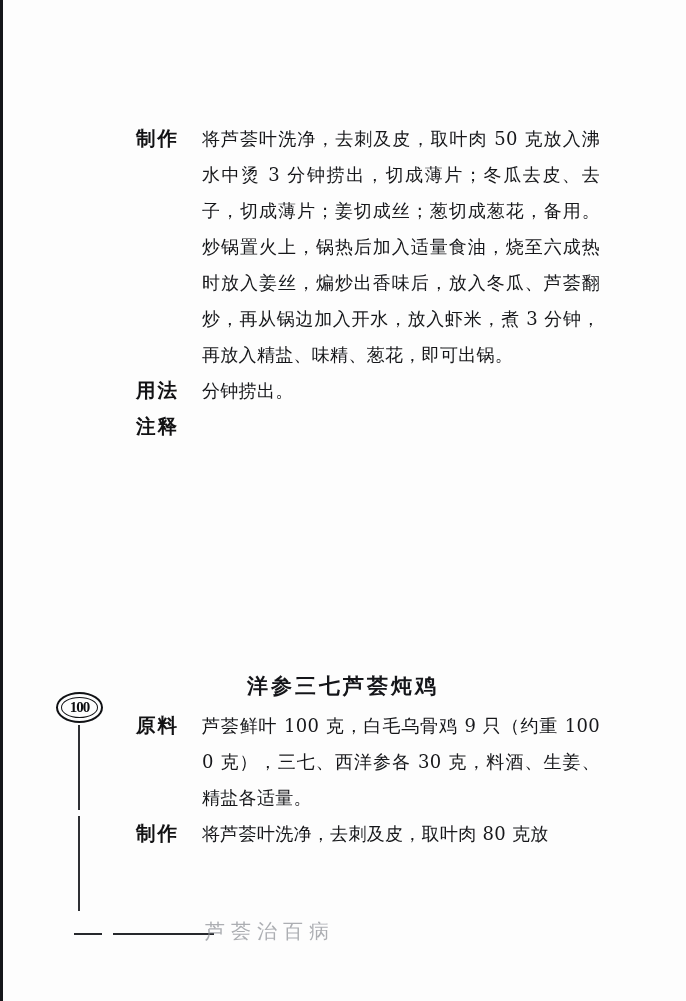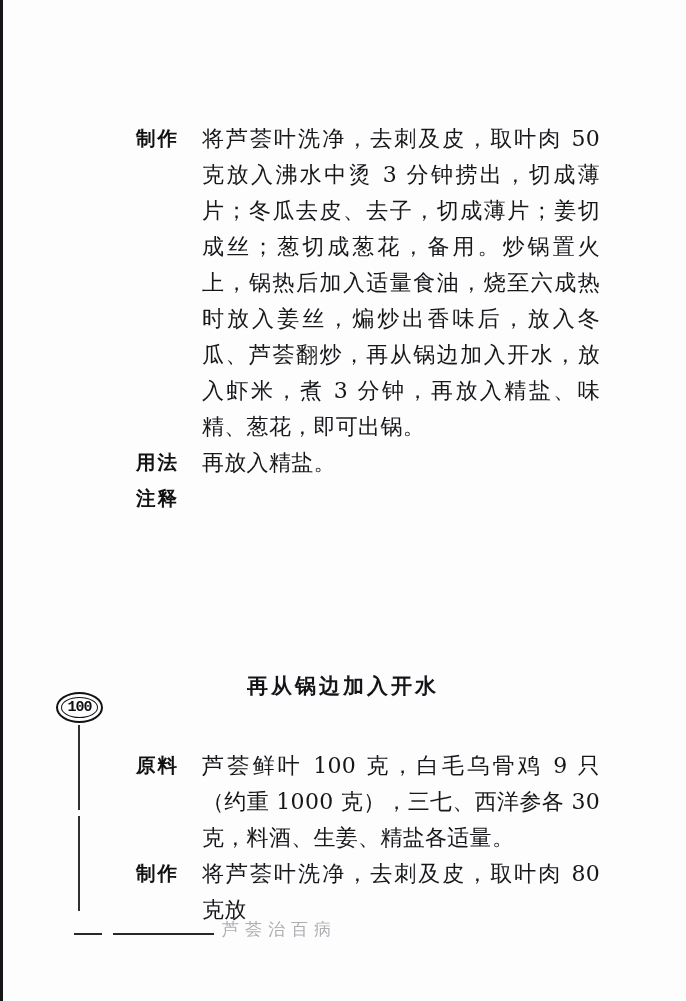--- a/index.html
+++ b/index.html
@@ -59,21 +59,21 @@
     line-height: 36px;
     letter-spacing: 2px;
     color: #121214;
     white-space: nowrap;
   }
 
   .body-text {
     flex: 1 1 auto;
     margin-right: 86px;
     font-family: "DejaVu Serif", "Liberation Serif", serif;
-    font-size: 22px;
+    font-size: 18px;
     line-height: 36px;
     color: #16171a;
     text-align: justify;
     text-align-last: left;
     letter-spacing: 0.3px;
     word-break: break-all;
   }
 
   
   .section-heading {
@@ -117,21 +117,21 @@
     top: 3px;
     right: 3px;
     bottom: 3px;
     border: 1.2px solid #101114;
     border-radius: 50%;
     box-sizing: border-box;
   }
   .folio-number {
     position: relative;
     z-index: 2;
-    font-family: Liberation Mono, monospace;
+    font-family: Liberation Serif, serif;
     font-weight: bold;
     font-size: 15px;
     letter-spacing: -1px;
     color: #0d0e11;
     line-height: 1;
   }
   .folio-stem {
     position: absolute;
     left: 22px;
     top: 33px;
@@ -167,24 +167,24 @@
   .rule-long {
     position: absolute;
     left: 113px;
     top: 8px;
     width: 101px;
     height: 1.6px;
     background: #26282c;
   }
   .book-title {
     position: absolute;
-    left: 222px;
+    left: 205px;
     top: -7px;
     font-family: "DejaVu Sans", "Liberation Sans", sans-serif;
-    font-size: 17px;
+    font-size: 20px;
     letter-spacing: 6px;
     color: #8d9096;
     opacity: 0.72;
   }
 </style>
 </head>
 <body>
 
 <div id="page">
 
@@ -195,35 +195,35 @@
     <div class="entry">
       <div class="row">
         <div class="label">制作</div>
         <div class="body-text">将芦荟叶洗净，去刺及皮，取叶肉 50 克放入沸水中烫 3 分钟捞出，切成薄片；冬瓜去皮、去子，切成薄片；姜切成丝；葱切成葱花，备用。炒锅置火上，锅热后加入适量食油，烧至六成热时放入姜丝，煸炒出香味后，放入冬瓜、芦荟翻炒，再从锅边加入开水，放入虾米，煮 3 分钟，再放入精盐、味精、葱花，即可出锅。</div>
       </div>
     </div>
 
     <div class="entry">
       <div class="row">
         <div class="label">用法</div>
-        <div class="body-text">再放入精盐。</div>
+        <div class="body-text">分钟捞出。</div>
       </div>
     </div>
 
     <div class="entry">
       <div class="row">
         <div class="label">注释</div>
       </div>
     </div>
 
   </div>
 
-  <div class="section-heading">再从锅边加入开水</div>
-
-  <div class="content" style="top:748px;">
+  <div class="section-heading">洋参三七芦荟炖鸡</div>
+
+  <div class="content" style="top:708px;">
 
     <div class="entry">
       <div class="row">
         <div class="label">原料</div>
         <div class="body-text">芦荟鲜叶 100 克，白毛乌骨鸡 9 只（约重 1000 克），三七、西洋参各 30 克，料酒、生姜、精盐各适量。</div>
       </div>
     </div>
 
     <div class="entry">
       <div class="row">

